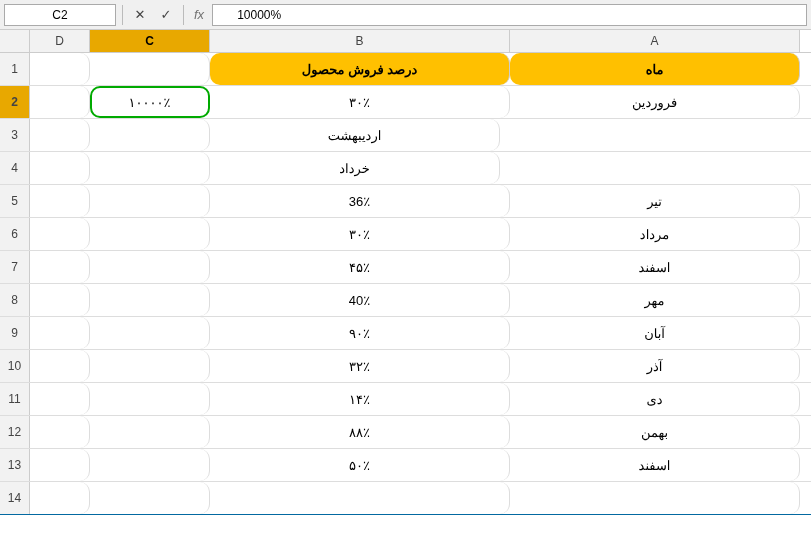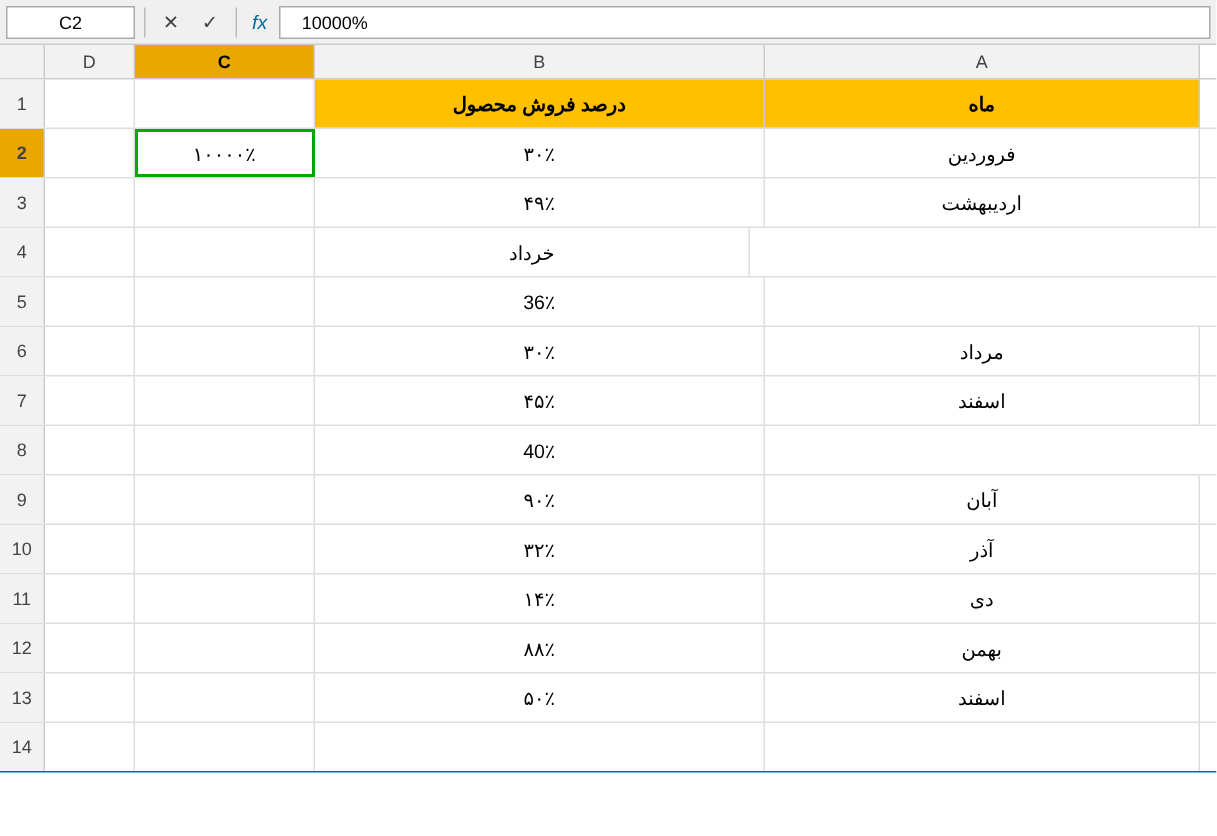--- a/index.html
+++ b/index.html
@@ -18,21 +18,21 @@
       display: flex;
       align-items: center;
       background: #f0f0f0;
       border-bottom: 1px solid #ccc;
       padding: 2px 4px;
       height: 30px;
       gap: 4px;
       direction: ltr;
     }
     .cell-ref-box {
-      width: 86px;
+      width: 112px;
       height: 22px;
       border: 1px solid #aaa;
       background: #fff;
       text-align: center;
       font-size: 12px;
       padding: 1px 4px;
       display: flex;
       align-items: center;
       justify-content: center;
     }
@@ -52,30 +52,30 @@
       font-size: 13px;
       color: #444;
       border: none;
       background: transparent;
     }
     .formula-bar {
       flex: 1;
       height: 22px;
       border: 1px solid #aaa;
       background: #fff;
-      padding: 1px 14px;
+      padding: 1px 24px;
       font-size: 12px;
       direction: ltr;
       display: flex;
       align-items: center;
     }
     .fx-label {
       font-style: italic;
       font-size: 13px;
-      color: #0369a1;
+      color: #737373;
       margin: 0 4px;
     }
 
     
     .spreadsheet {
       display: flex;
       flex-direction: column;
       width: 100%;
     }
 
@@ -137,20 +137,21 @@
     }
     .cell {
       border-right: 1px solid #ddd;
       height: 32px;
       display: flex;
       align-items: center;
       justify-content: center;
       font-size: 13px;
       direction: rtl;
       position: relative;
+      border-radius: 10px;
     }
     .cell.header-cell {
       background: #FFC000;
       font-weight: bold;
       color: #000;
       border-right: 1px solid #ccc;
     }
     .cell.selected-cell {
       outline: 2px solid #00aa00;
       outline-offset: -2px;
@@ -218,54 +219,55 @@
     <div class="row-num selected">2</div>
     <div class="cell cell-d"></div>
     <div class="cell cell-c selected-cell">۱۰۰۰۰٪</div>
     <div class="cell cell-b">۳۰٪</div>
     <div class="cell cell-a">فروردین</div>
   </div>
       <div class="spreadsheet-row">
     <div class="row-num">3</div>
     <div class="cell cell-d"></div>
     <div class="cell cell-c"></div>
-    <div class="cell cell-b">۴۹٪</div>
     <div class="cell cell-a">اردیبهشت</div>
   </div>
       <div class="spreadsheet-row">
     <div class="row-num">4</div>
     <div class="cell cell-d"></div>
     <div class="cell cell-c"></div>
     <div class="cell cell-a">خرداد</div>
   </div>
       <div class="spreadsheet-row">
     <div class="row-num">5</div>
     <div class="cell cell-d"></div>
     <div class="cell cell-c"></div>
     <div class="cell cell-b">36٪</div>
+    <div class="cell cell-a">تیر</div>
   </div>
       <div class="spreadsheet-row">
     <div class="row-num">6</div>
     <div class="cell cell-d"></div>
     <div class="cell cell-c"></div>
     <div class="cell cell-b">۳۰٪</div>
     <div class="cell cell-a">مرداد</div>
   </div>
       <div class="spreadsheet-row">
     <div class="row-num">7</div>
     <div class="cell cell-d"></div>
     <div class="cell cell-c"></div>
     <div class="cell cell-b">۴۵٪</div>
     <div class="cell cell-a">اسفند</div>
   </div>
       <div class="spreadsheet-row">
     <div class="row-num">8</div>
     <div class="cell cell-d"></div>
     <div class="cell cell-c"></div>
     <div class="cell cell-b">40٪</div>
+    <div class="cell cell-a">مهر</div>
   </div>
       <div class="spreadsheet-row">
     <div class="row-num">9</div>
     <div class="cell cell-d"></div>
     <div class="cell cell-c"></div>
     <div class="cell cell-b">۹۰٪</div>
     <div class="cell cell-a">آبان</div>
   </div>
       <div class="spreadsheet-row">
     <div class="row-num">10</div>

